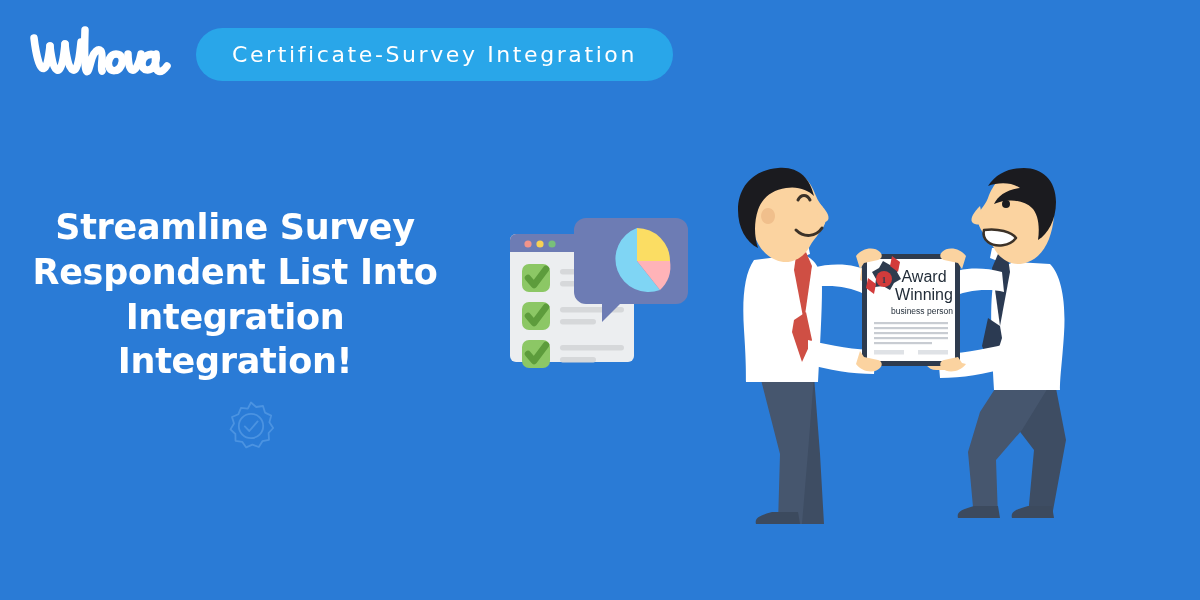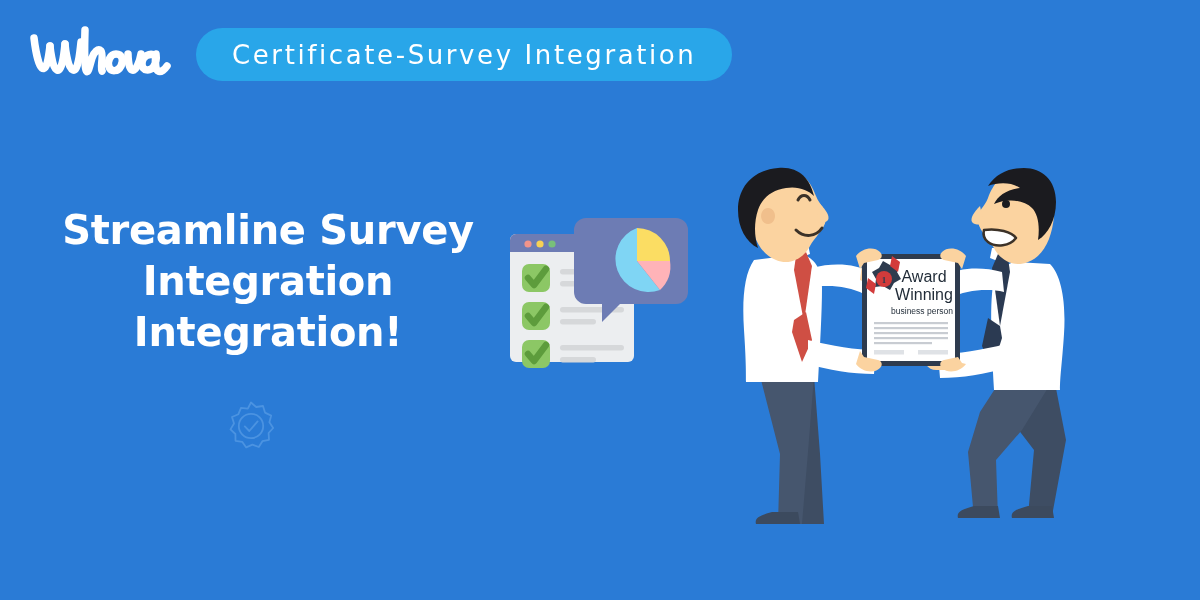--- a/index.html
+++ b/index.html
@@ -35,36 +35,36 @@
     position: absolute;
     left: 196px; top: 28px;
     height: 53px;
     padding: 0 36px;
     background: #29a6e9;
     border-radius: 30px;
     display: flex; align-items: center; justify-content: center;
   }
   #badge-pill .pill-text {
     color: #ffffff;
-    font-size: 26px;
+    font-size: 22px;
     font-weight: 400;
     letter-spacing: 2.6px;
     white-space: nowrap;
     font-family: "DejaVu Sans", sans-serif;
   }
 
   
   #headline {
     position: absolute;
-    left: 44px; top: 205px;
+    left: 11px; top: 205px;
     width: 448px;
     text-align: center;
     color: #ffffff;
     font-weight: bold;
-    font-size: 40px;
+    font-size: 35px;
     line-height: 1.28;
     letter-spacing: -0.3px;
     font-family: "DejaVu Sans", sans-serif;
   }
   #headline .hl-line { display: block; }
 
   
   #seal-watermark {
     position: absolute;
     left: 224px; top: 400px;
@@ -112,20 +112,21 @@
     </div>
 
     <div id="badge-pill" style="background: rgb(41, 166, 233);">
       <span class="pill-text" style="color: rgb(255, 255, 255);">Certificate-Survey Integration</span>
     </div>
 
   </div>
 
   <div id="headline" style="color: rgb(255, 255, 255);">
     <span class="hl-line">Streamline Survey</span>
+    <span class="hl-line">Respondent List Into</span>
     <span class="hl-line">Integration</span>
     <span class="hl-line">Integration!</span>
   </div>
 
   <div id="seal-watermark">
     <svg width="54" height="54" viewBox="0 0 54 54">
       <g fill="none" stroke="#4b93e1" stroke-width="1.8" stroke-linejoin="round" stroke-linecap="round">
         <path d="M27,2.5 L32.2,7.0 L39.0,6.0 L41.0,12.6 L47.2,15.6 L45.4,22.3 L49.2,28.0 L44.6,33.0 L45.0,39.8 L38.4,41.2 L34.8,47.0 L28.4,44.6 L22.2,47.4 L18.2,41.8 L11.5,40.8 L11.4,34.0 L6.5,29.4 L10.0,23.5 L8.0,17.0 L14.4,14.2 L17.0,7.8 L23.8,8.6 Z"></path>
         <circle cx="27" cy="26" r="12.2"></circle>
         <path d="M20.8,26.4 L25.3,31.0 L33.6,21.4"></path>

